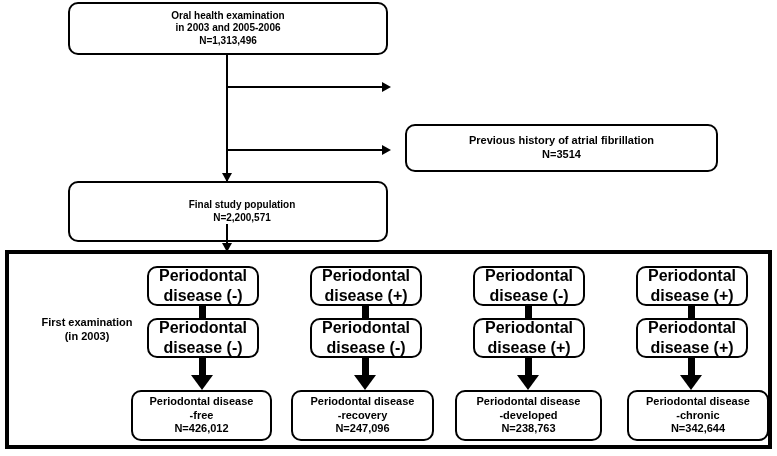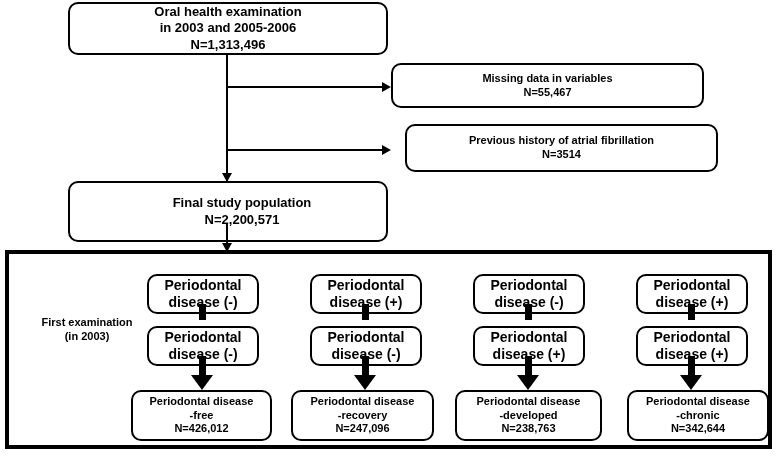--- a/index.html
+++ b/index.html
@@ -30,21 +30,21 @@
     flex-direction: column;
     align-items: center;
     justify-content: center;
     text-align: center;
     line-height: 1.25;
     font-weight: bold;
   }
   .fbox .ln { display: block; white-space: nowrap; }
 
   
-  .top-box { font-size: 13px; }
+  .top-box { font-size: 10px; }
   .side-box { font-size: 11px; }
 
   
   .vline-thin {
     position: absolute;
     width: 2px;
     background: #000;
   }
   .hline-thin {
     position: absolute;
@@ -97,44 +97,40 @@
   .row-label {
     position: absolute;
     font-size: 11px;
     font-weight: bold;
     text-align: center;
     line-height: 1.3;
     white-space: nowrap;
     margin-top: 48px;
   }
 
-  .exam-box { font-size: 14px; margin-top: 8px; }
+  .exam-box { font-size: 16px; }
   .outcome-box { font-size: 11px; }
 </style>
 </head>
 <body>
 
 <div id="canvas">
 
   <div class="fbox top-box" style="left:68px; top:2px; width:320px; height:53px;">
     <span class="ln">Oral health examination</span>
     <span class="ln">in 2003 and 2005-2006</span>
     <span class="ln">N=1,313,496</span>
   </div>
 
   <div class="vline-thin" style="left:226px; top:55px; height:126px;"></div>
   <div class="arrow-down-thin" style="left:222px; top:173px;"></div>
 
   <div class="hline-thin" style="left:226px; top:86px; width:157px;"></div>
   <div class="arrow-right-thin" style="left:382px; top:82px;"></div>
 
-  <div class="fbox side-box" style="left:391px; top:63px; width:313px; height:45px;">
-    <span class="ln">Missing data in variables</span>
-    <span class="ln">N=55,467</span>
-  </div>
 
   <div class="hline-thin" style="left:226px; top:149px; width:157px;"></div>
   <div class="arrow-right-thin" style="left:382px; top:145px;"></div>
 
   <div class="fbox side-box" style="left:405px; top:124px; width:313px; height:48px;">
     <span class="ln">Previous history of atrial fibrillation</span>
     <span class="ln">N=3514</span>
   </div>
 
   <div class="fbox top-box" style="left:68px; top:181px; width:320px; height:61px;padding-left:28px;">

